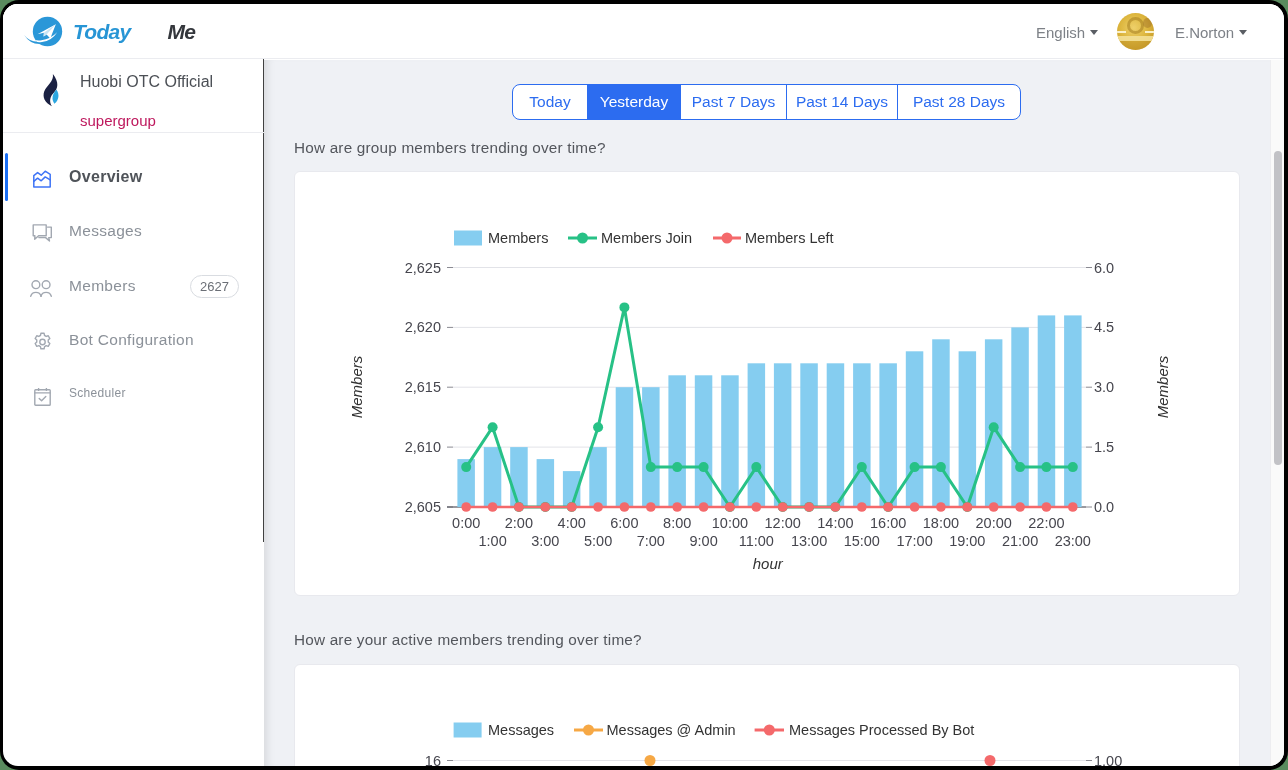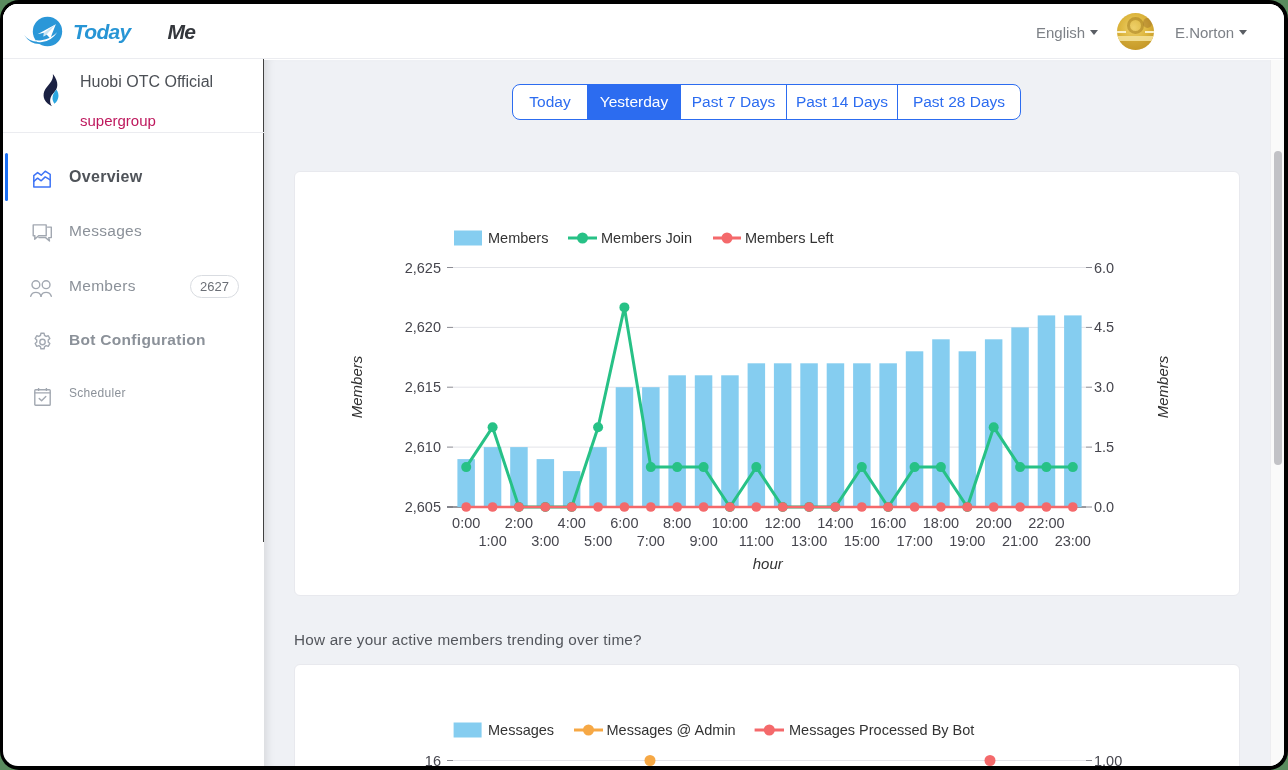--- a/index.html
+++ b/index.html
@@ -46,21 +46,21 @@
     <div style="position:absolute;left:0;top:271px;width:260px;height:26px;">
         <svg width="22" height="17" viewBox="0 0 22 17" fill="none" stroke="#a2a8b1" stroke-width="1.4" stroke-linejoin="round" stroke-linecap="round" style="position:absolute;left:26.5px;top:5.5px;">
           <circle cx="5.9" cy="4.7" r="3.9"></circle>
           <circle cx="16.1" cy="4.7" r="3.9"></circle>
           <path d="M0.7 16.3 A 5.4 5.4 0 0 1 11.1 16.3"></path>
           <path d="M10.9 16.3 A 5.4 5.4 0 0 1 21.3 16.3"></path>
         </svg>
         <span style="position:absolute;left:66px;top:2px;font-size:15.5px;color:#8b9199;letter-spacing:.3px;">Members</span>
         <span style="position:absolute;left:187px;top:0px;width:49px;height:23px;border:1px solid #d9dce1;border-radius:12px;text-align:center;line-height:22px;font-size:13px;color:#6b6f76;background:#fff;">2627</span>
       </div>
-    <div style="position:absolute;left:0;top:325px;width:260px;height:26px;font-weight:bold;">
+    <div style="position:absolute;left:0;top:325px;width:260px;height:26px;">
         <svg width="19" height="20" viewBox="0 0 19 20" fill="none" stroke="#a2a8b1" stroke-width="1.4" stroke-linejoin="round" stroke-linecap="round" style="position:absolute;left:29.5px;top:3.5px;">
           <path d="M7.9 1.3 h3.2 l0.45 2.2 a6.2 6.2 0 0 1 1.6 0.95 l2.1 -0.7 1.6 2.85 -1.65 1.5 a6.2 6.2 0 0 1 0 1.9 l1.65 1.5 -1.6 2.85 -2.1 -0.7 a6.2 6.2 0 0 1 -1.6 0.95 l-0.45 2.2 h-3.2 l-0.45 -2.2 a6.2 6.2 0 0 1 -1.6 -0.95 l-2.1 0.7 -1.6 -2.85 1.65 -1.5 a6.2 6.2 0 0 1 0 -1.9 l-1.65 -1.5 1.6 -2.85 2.1 0.7 a6.2 6.2 0 0 1 1.6 -0.95 Z"></path>
           <circle cx="9.5" cy="10" r="2.7"></circle>
         </svg>
         <span style="position:absolute;left:66px;top:2px;font-size:15.5px;color:#8b9199;letter-spacing:.3px;">Bot Configuration</span>
       </div>
     <div style="position:absolute;left:0;top:380px;width:260px;height:26px;">
         <svg width="17" height="18" viewBox="0 0 17 18" fill="none" stroke="#a2a8b1" stroke-width="1.4" stroke-linejoin="round" stroke-linecap="round" style="position:absolute;left:30.5px;top:4px;">
           <rect x="0.8" y="1.8" width="15.4" height="15.4" rx="0.8"></rect>
           <path d="M0.8 4.9 H16.2"></path>
@@ -96,20 +96,21 @@
     <span style="position:absolute;left:1156px;top:20px;font-size:15px;color:#7d8187;margin-left:16px;">E.Norton<span style="display:inline-block;width:0;height:0;border-left:4.5px solid transparent;border-right:4.5px solid transparent;border-top:5px solid #5a5e64;vertical-align:middle;margin-left:5px;position:relative;top:-1px;"></span></span>
   </div>
   <div class="main">
     <div class="tabs">
         <div class="tab" style="width:74px;">Today</div>
         <div class="tab active" style="width:93px;">Yesterday</div>
         <div class="tab" style="width:106px;">Past 7 Days</div>
         <div class="tab" style="width:111px;">Past 14 Days</div>
         <div class="tab" style="width:123px;">Past 28 Days</div>
       </div>
+    <div class="h1" style="top:79.5px;">How are group members trending over time?</div>
     <div class="card" style="top:111px;height:425px;"><svg width="946" height="425" viewBox="0 0 946 425" xmlns="http://www.w3.org/2000/svg" font-family="Liberation Sans, sans-serif">
 <line x1="158.0" y1="335.0" x2="791.0" y2="335.0" stroke="#e2e3e8" stroke-width="1"></line>
 <line x1="158.0" y1="275.1" x2="791.0" y2="275.1" stroke="#e2e3e8" stroke-width="1"></line>
 <line x1="158.0" y1="215.2" x2="791.0" y2="215.2" stroke="#e2e3e8" stroke-width="1"></line>
 <line x1="158.0" y1="155.4" x2="791.0" y2="155.4" stroke="#e2e3e8" stroke-width="1"></line>
 <line x1="158.0" y1="95.5" x2="791.0" y2="95.5" stroke="#e2e3e8" stroke-width="1"></line>
 <line x1="152" y1="335.0" x2="158" y2="335.0" stroke="#8a8a92" stroke-width="1"></line>
 <line x1="791" y1="335.0" x2="797" y2="335.0" stroke="#8a8a92" stroke-width="1"></line>
 <line x1="152" y1="275.1" x2="158" y2="275.1" stroke="#8a8a92" stroke-width="1"></line>
 <line x1="791" y1="275.1" x2="797" y2="275.1" stroke="#8a8a92" stroke-width="1"></line>

